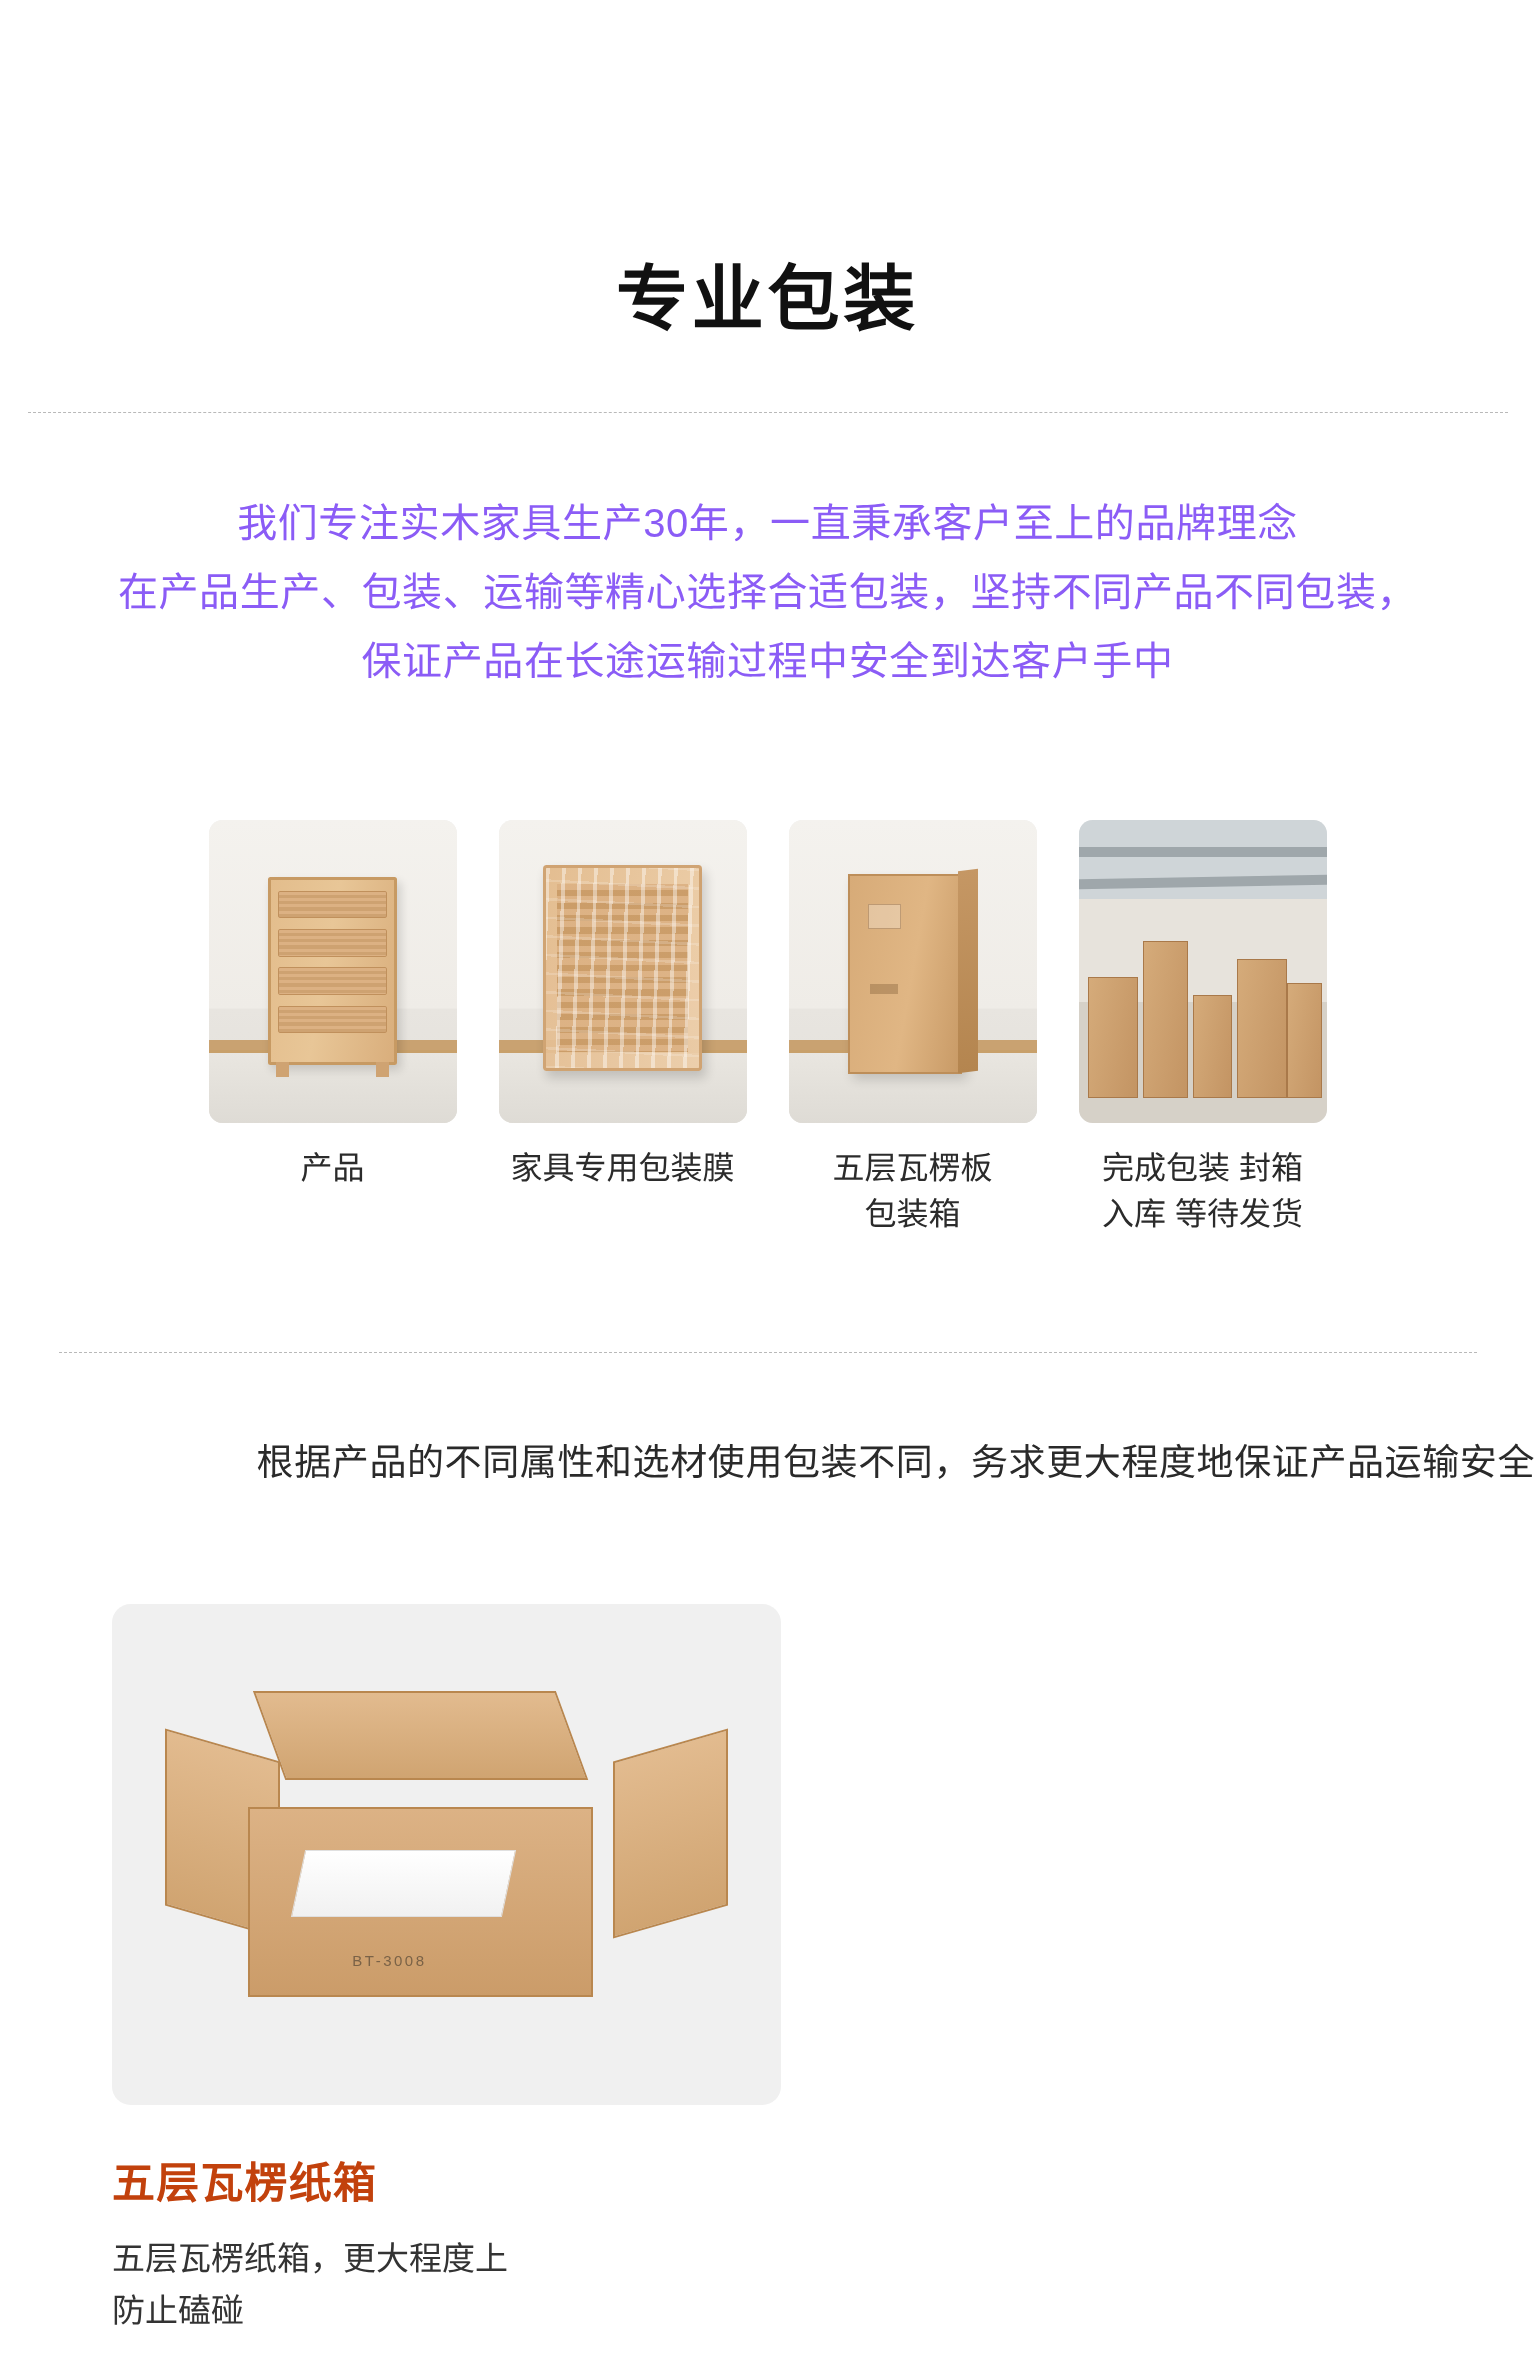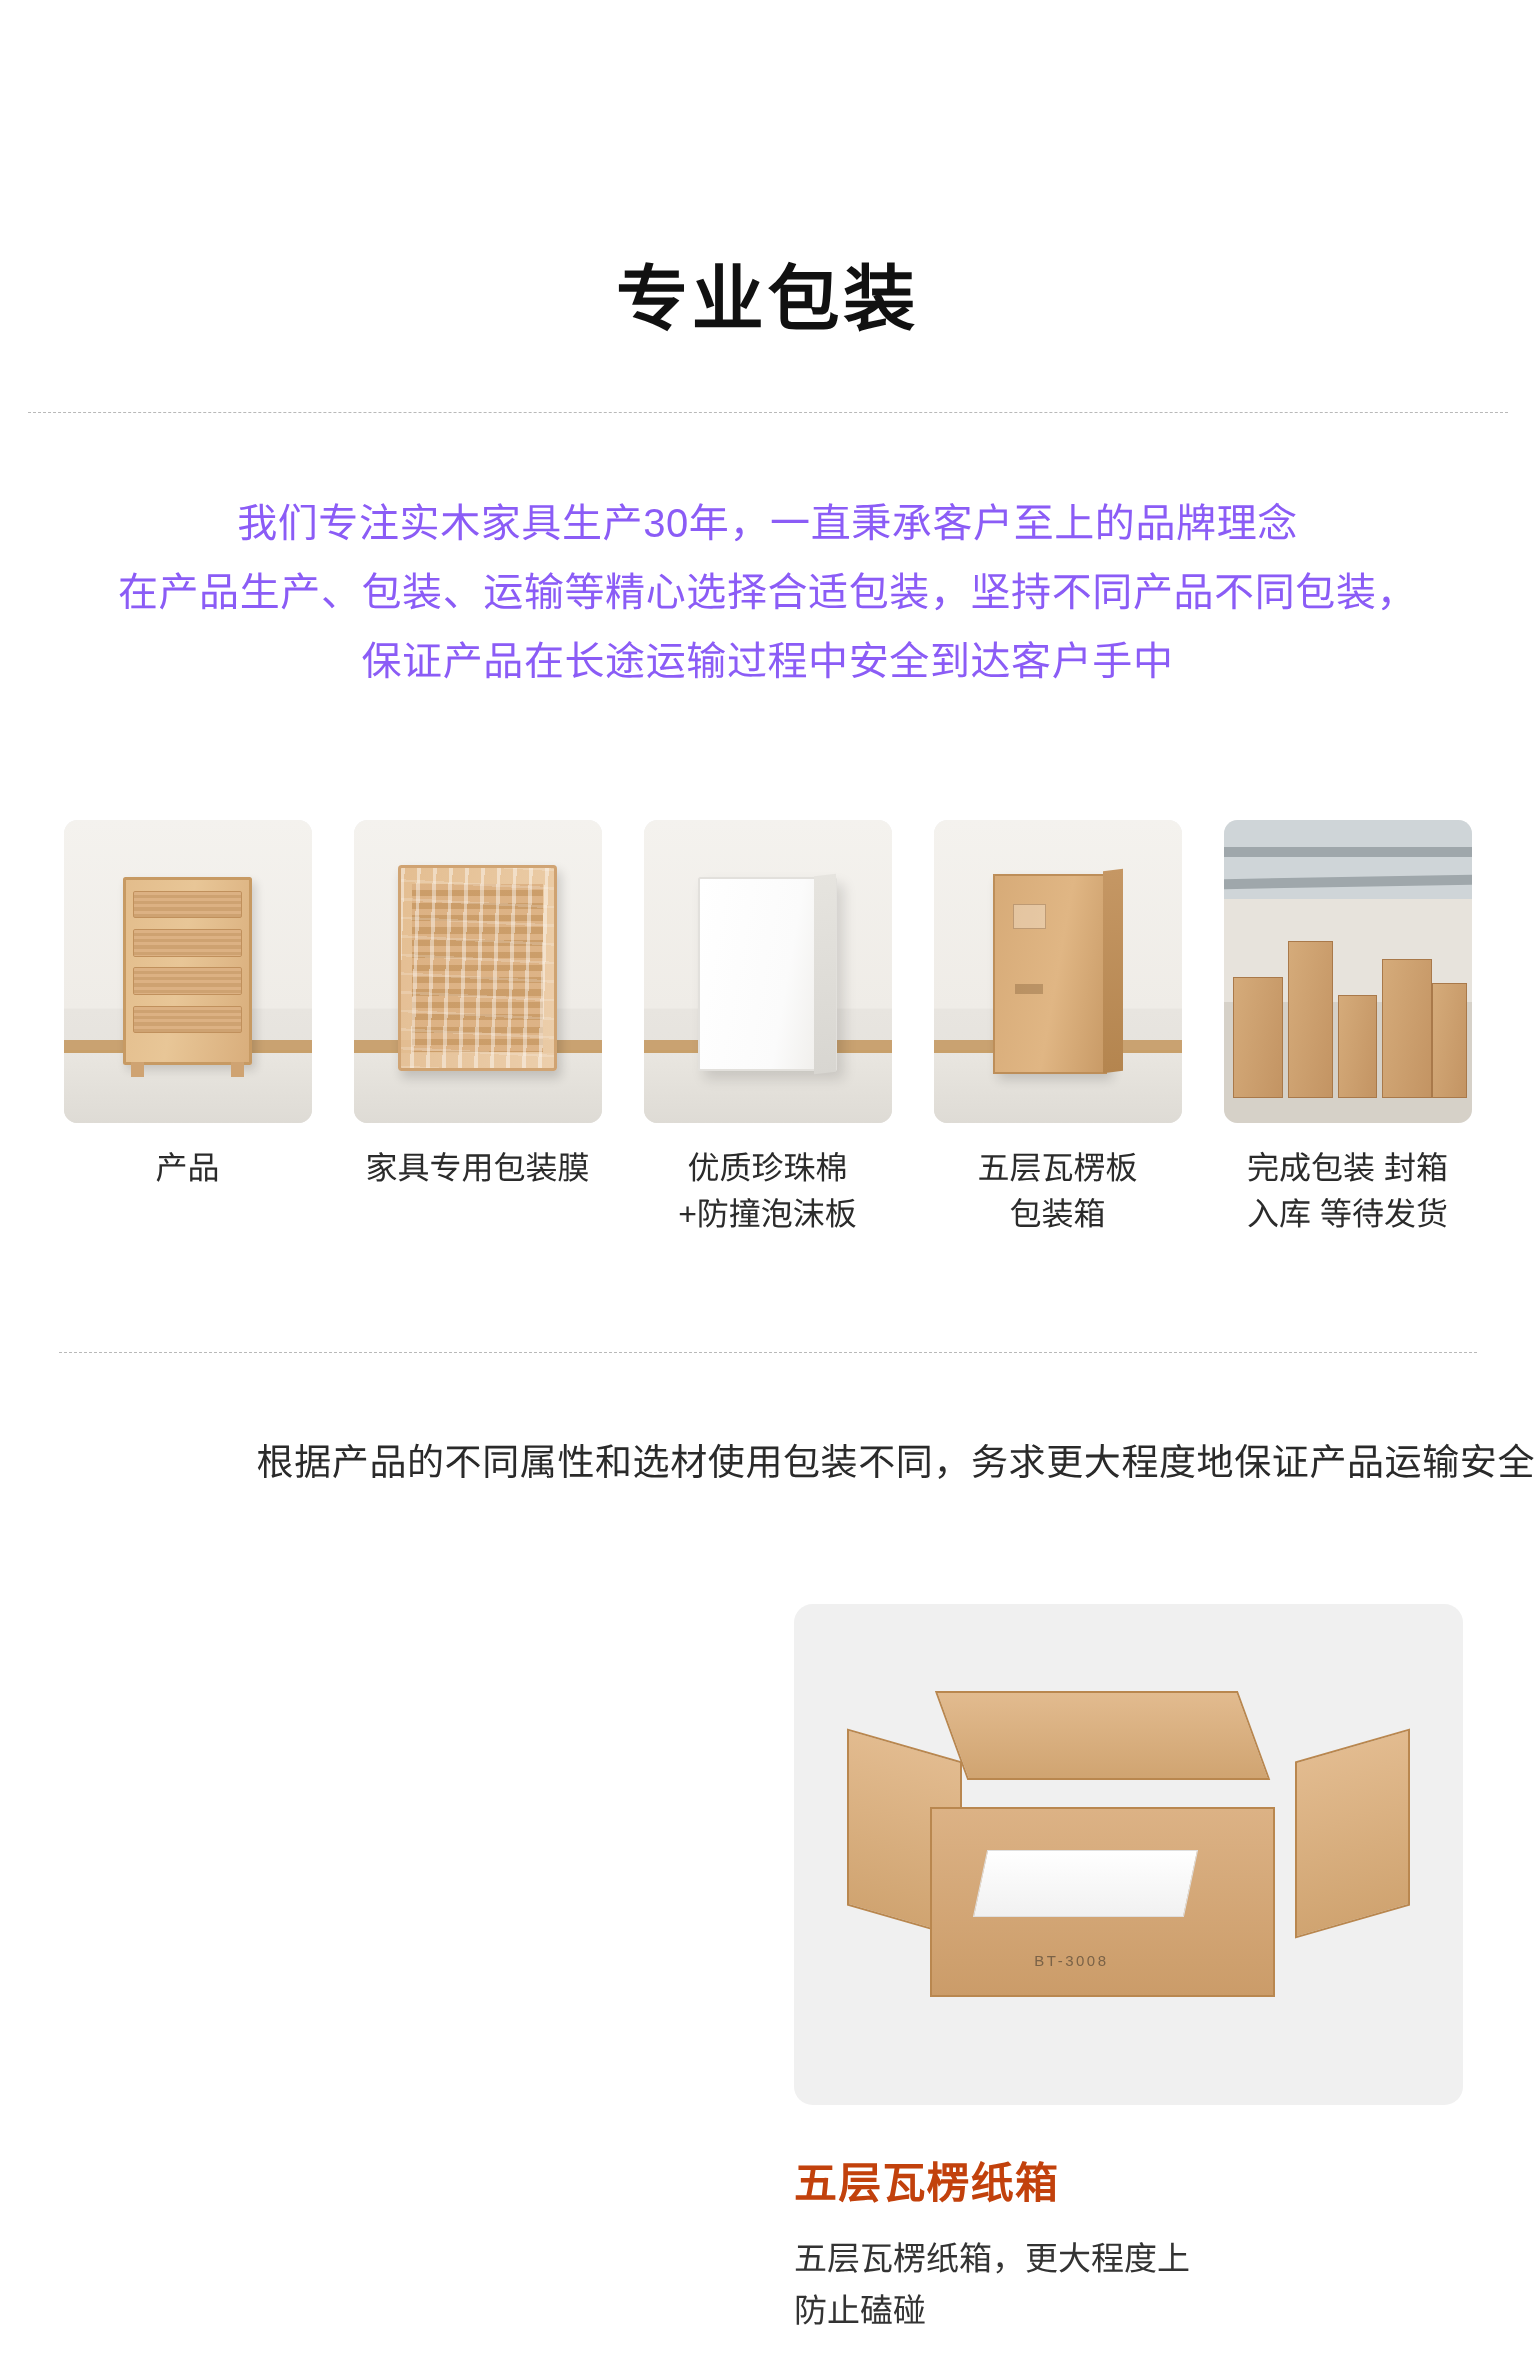--- a/index.html
+++ b/index.html
@@ -219,23 +219,23 @@
     text-align: right;
     font-size: 37px;
     color: #2a2a2a;
     letter-spacing: 0.6px;
   }
 
   
   .cards {
     margin-top: 118px;
     display: flex;
-    justify-content: flex-end;
+    justify-content: flex-start;
     gap: 37px;
-    padding: 0 72px;
+    padding: 0 112px;
   }
   .card { width: 669px; }
   .card-photo {
     width: 669px;
     height: 501px;
     border-radius: 18.6px;
     background: #f0f0f0;
     position: relative;
     overflow: hidden;
   }
@@ -346,30 +346,20 @@
         <div class="wall"></div>
         <div class="baseboard"></div>
         <div class="floor"></div>
         <div class="wrapped">
           <div class="slats"></div>
         </div>
       </div>
       <div class="step-caption">家具专用包装膜</div>
     </div>
 
-    <div class="step">
-      <div class="step-photo">
-        <div class="wall"></div>
-        <div class="baseboard"></div>
-        <div class="floor"></div>
-        <div class="foam"></div>
-      </div>
-      <div class="step-caption">优质珍珠棉
-+防撞泡沫板</div>
-    </div>
 
     <div class="step">
       <div class="step-photo">
         <div class="wall"></div>
         <div class="baseboard"></div>
         <div class="floor"></div>
         <div class="carton">
           <div class="label"></div>
           <div class="mark"></div>
         </div>

